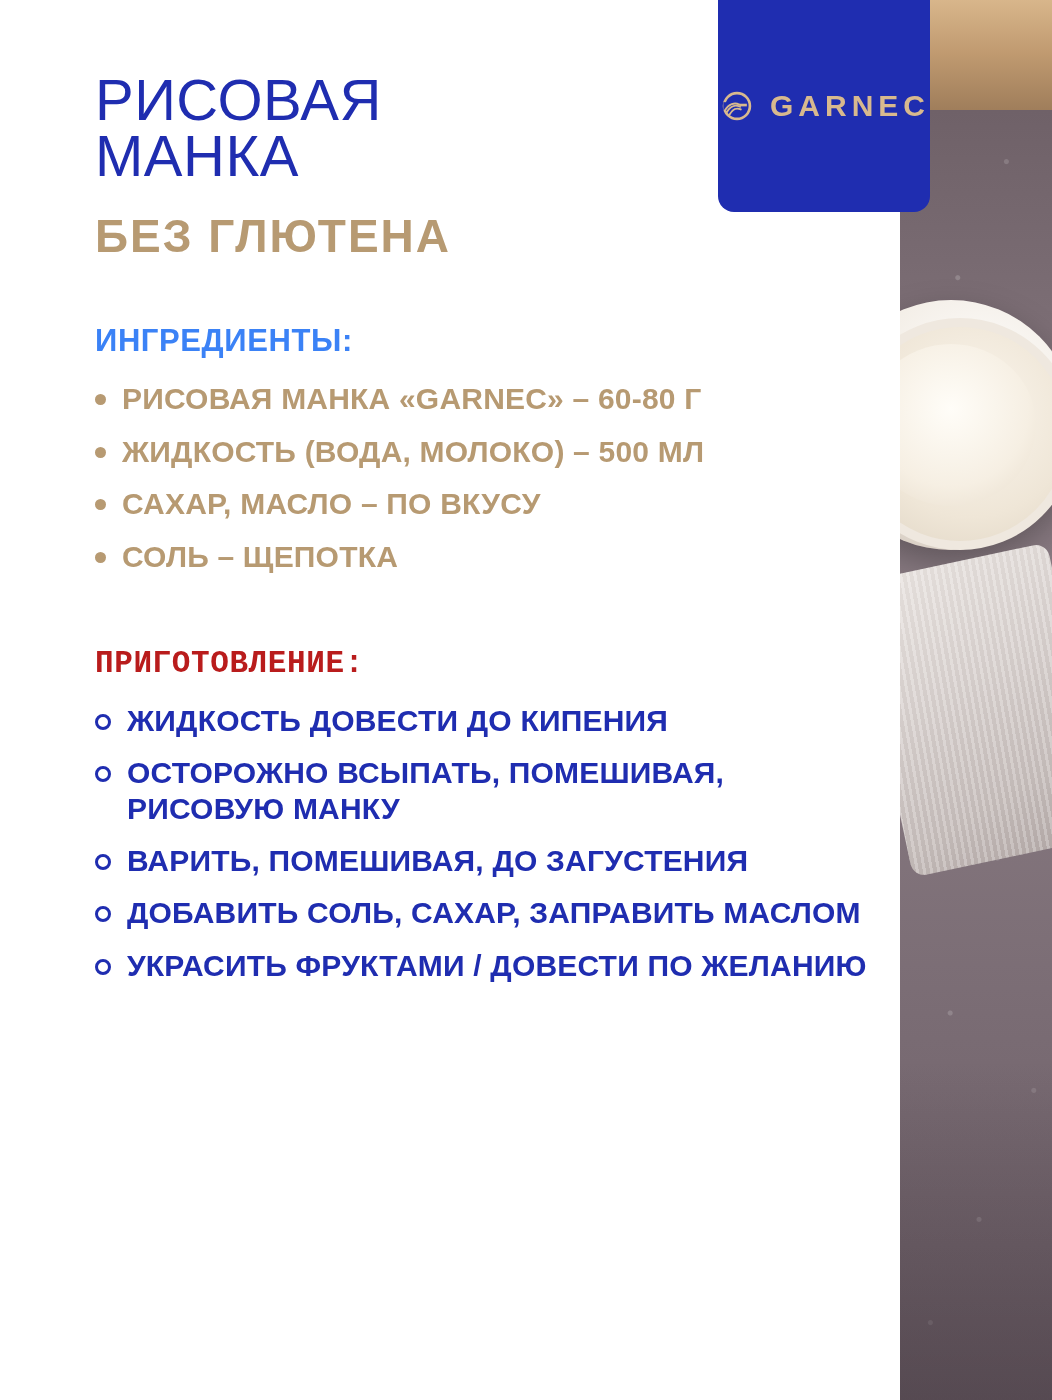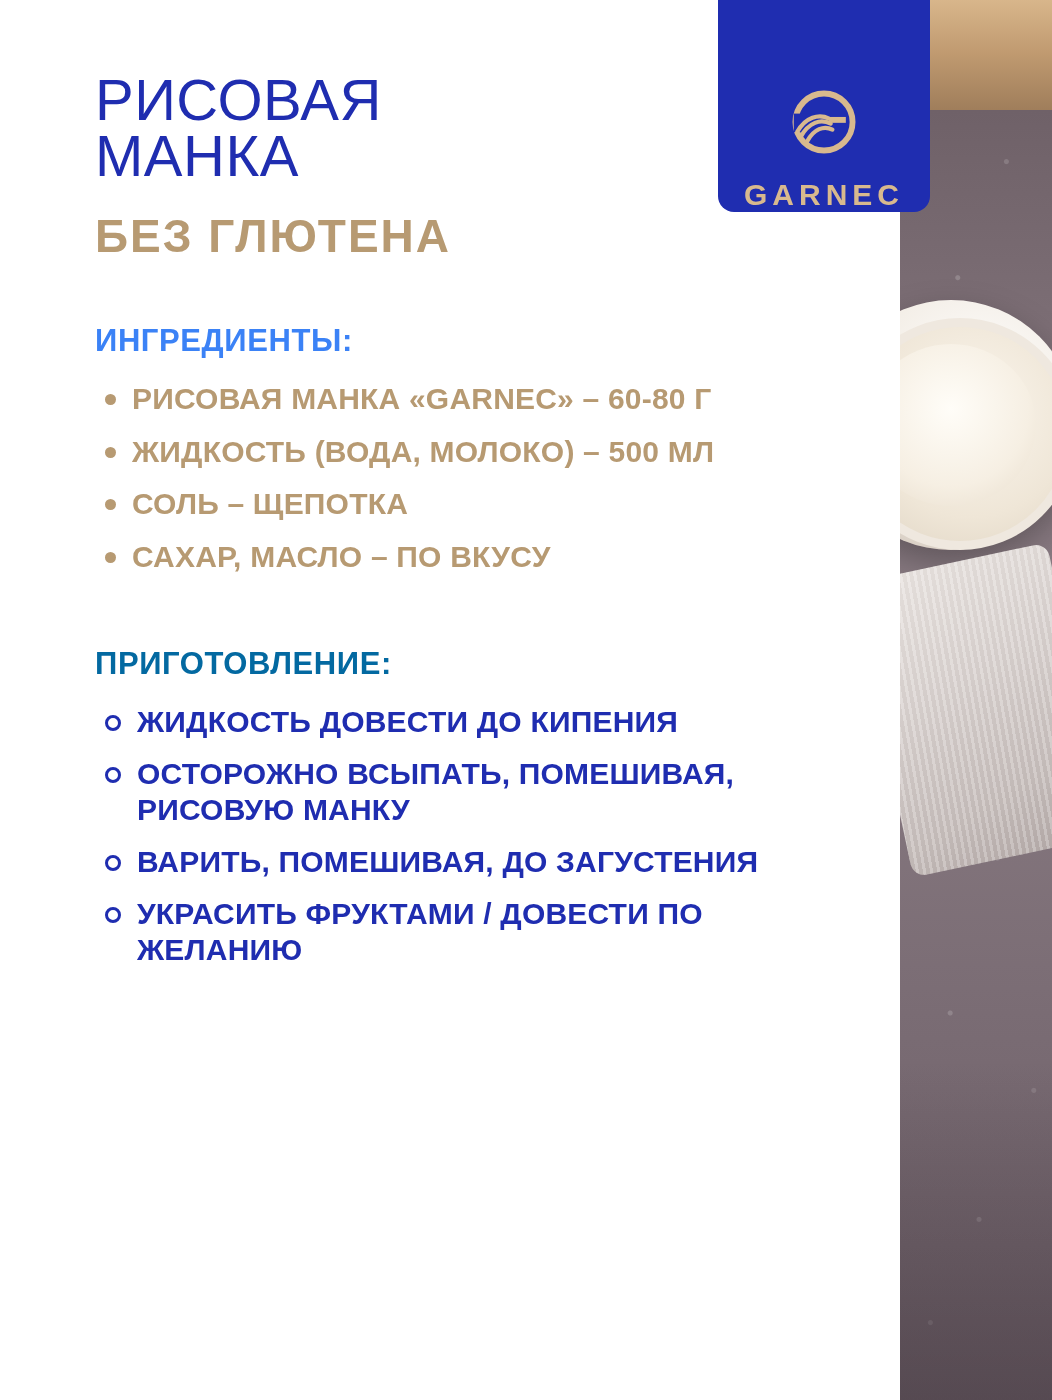--- a/index.html
+++ b/index.html
@@ -125,21 +125,20 @@
   
   .logo-badge {
     position: absolute;
     top: 0;
     left: 718px;
     width: 212px;
     height: 212px;
     background: #1f2db0;
     border-radius: 0 0 16px 16px;
     display: flex;
-    flex-direction: column;
     align-items: center;
     justify-content: flex-end;
     gap: 14px;
   }
   .logo-mark {
     width: 84px;
     height: 84px;
     display: block;
   }
   .logo-word {
@@ -178,25 +177,25 @@
   .section {
     margin-top: 60px;
   }
   .section-heading {
     font-size: 31px;
     font-weight: 700;
     letter-spacing: 0.6px;
     margin: 0 0 22px 0;
   }
   .heading-gold { color: #3b82f6; }
-  .heading-blue { color: #0369a1; }
+  .heading-blue { color: #b91c1c; font-family: Liberation Mono, monospace; }
 
   ul.list {
     list-style: none;
-    margin: 10px;
+    margin: 0;
     padding: 0;
   }
   ul.list li {
     display: flex;
     align-items: flex-start;
     gap: 16px;
     margin-bottom: 17px;
     font-size: 30px;
     font-weight: 700;
     line-height: 1.18;
@@ -268,25 +267,25 @@
         <li>
           <span class="bullet-dot"></span>
           <span class="li-text">РИСОВАЯ МАНКА «GARNEC» – 60-80 Г</span>
         </li>
         <li>
           <span class="bullet-dot"></span>
           <span class="li-text">ЖИДКОСТЬ (ВОДА, МОЛОКО) – 500 МЛ</span>
         </li>
         <li>
           <span class="bullet-dot"></span>
+          <span class="li-text">САХАР, МАСЛО – ПО ВКУСУ</span>
+        </li>
+        <li>
+          <span class="bullet-dot"></span>
           <span class="li-text">СОЛЬ – ЩЕПОТКА</span>
-        </li>
-        <li>
-          <span class="bullet-dot"></span>
-          <span class="li-text">САХАР, МАСЛО – ПО ВКУСУ</span>
         </li>
       </ul>
     </div>
 
     <div class="section prep">
       <div class="section-heading heading-blue">ПРИГОТОВЛЕНИЕ:</div>
       <ul class="list steps">
         <li>
           <span class="bullet-ring"></span>
           <span class="li-text">ЖИДКОСТЬ ДОВЕСТИ ДО КИПЕНИЯ</span>
@@ -294,19 +293,23 @@
         <li>
           <span class="bullet-ring"></span>
           <span class="li-text">ОСТОРОЖНО ВСЫПАТЬ, ПОМЕШИВАЯ, РИСОВУЮ МАНКУ</span>
         </li>
         <li>
           <span class="bullet-ring"></span>
           <span class="li-text">ВАРИТЬ, ПОМЕШИВАЯ, ДО ЗАГУСТЕНИЯ</span>
         </li>
         <li>
           <span class="bullet-ring"></span>
+          <span class="li-text">ДОБАВИТЬ СОЛЬ, САХАР, ЗАПРАВИТЬ МАСЛОМ</span>
+        </li>
+        <li>
+          <span class="bullet-ring"></span>
           <span class="li-text">УКРАСИТЬ ФРУКТАМИ / ДОВЕСТИ ПО ЖЕЛАНИЮ</span>
         </li>
       </ul>
     </div>
 
   </div>
 </div>
 
 </body></html>

